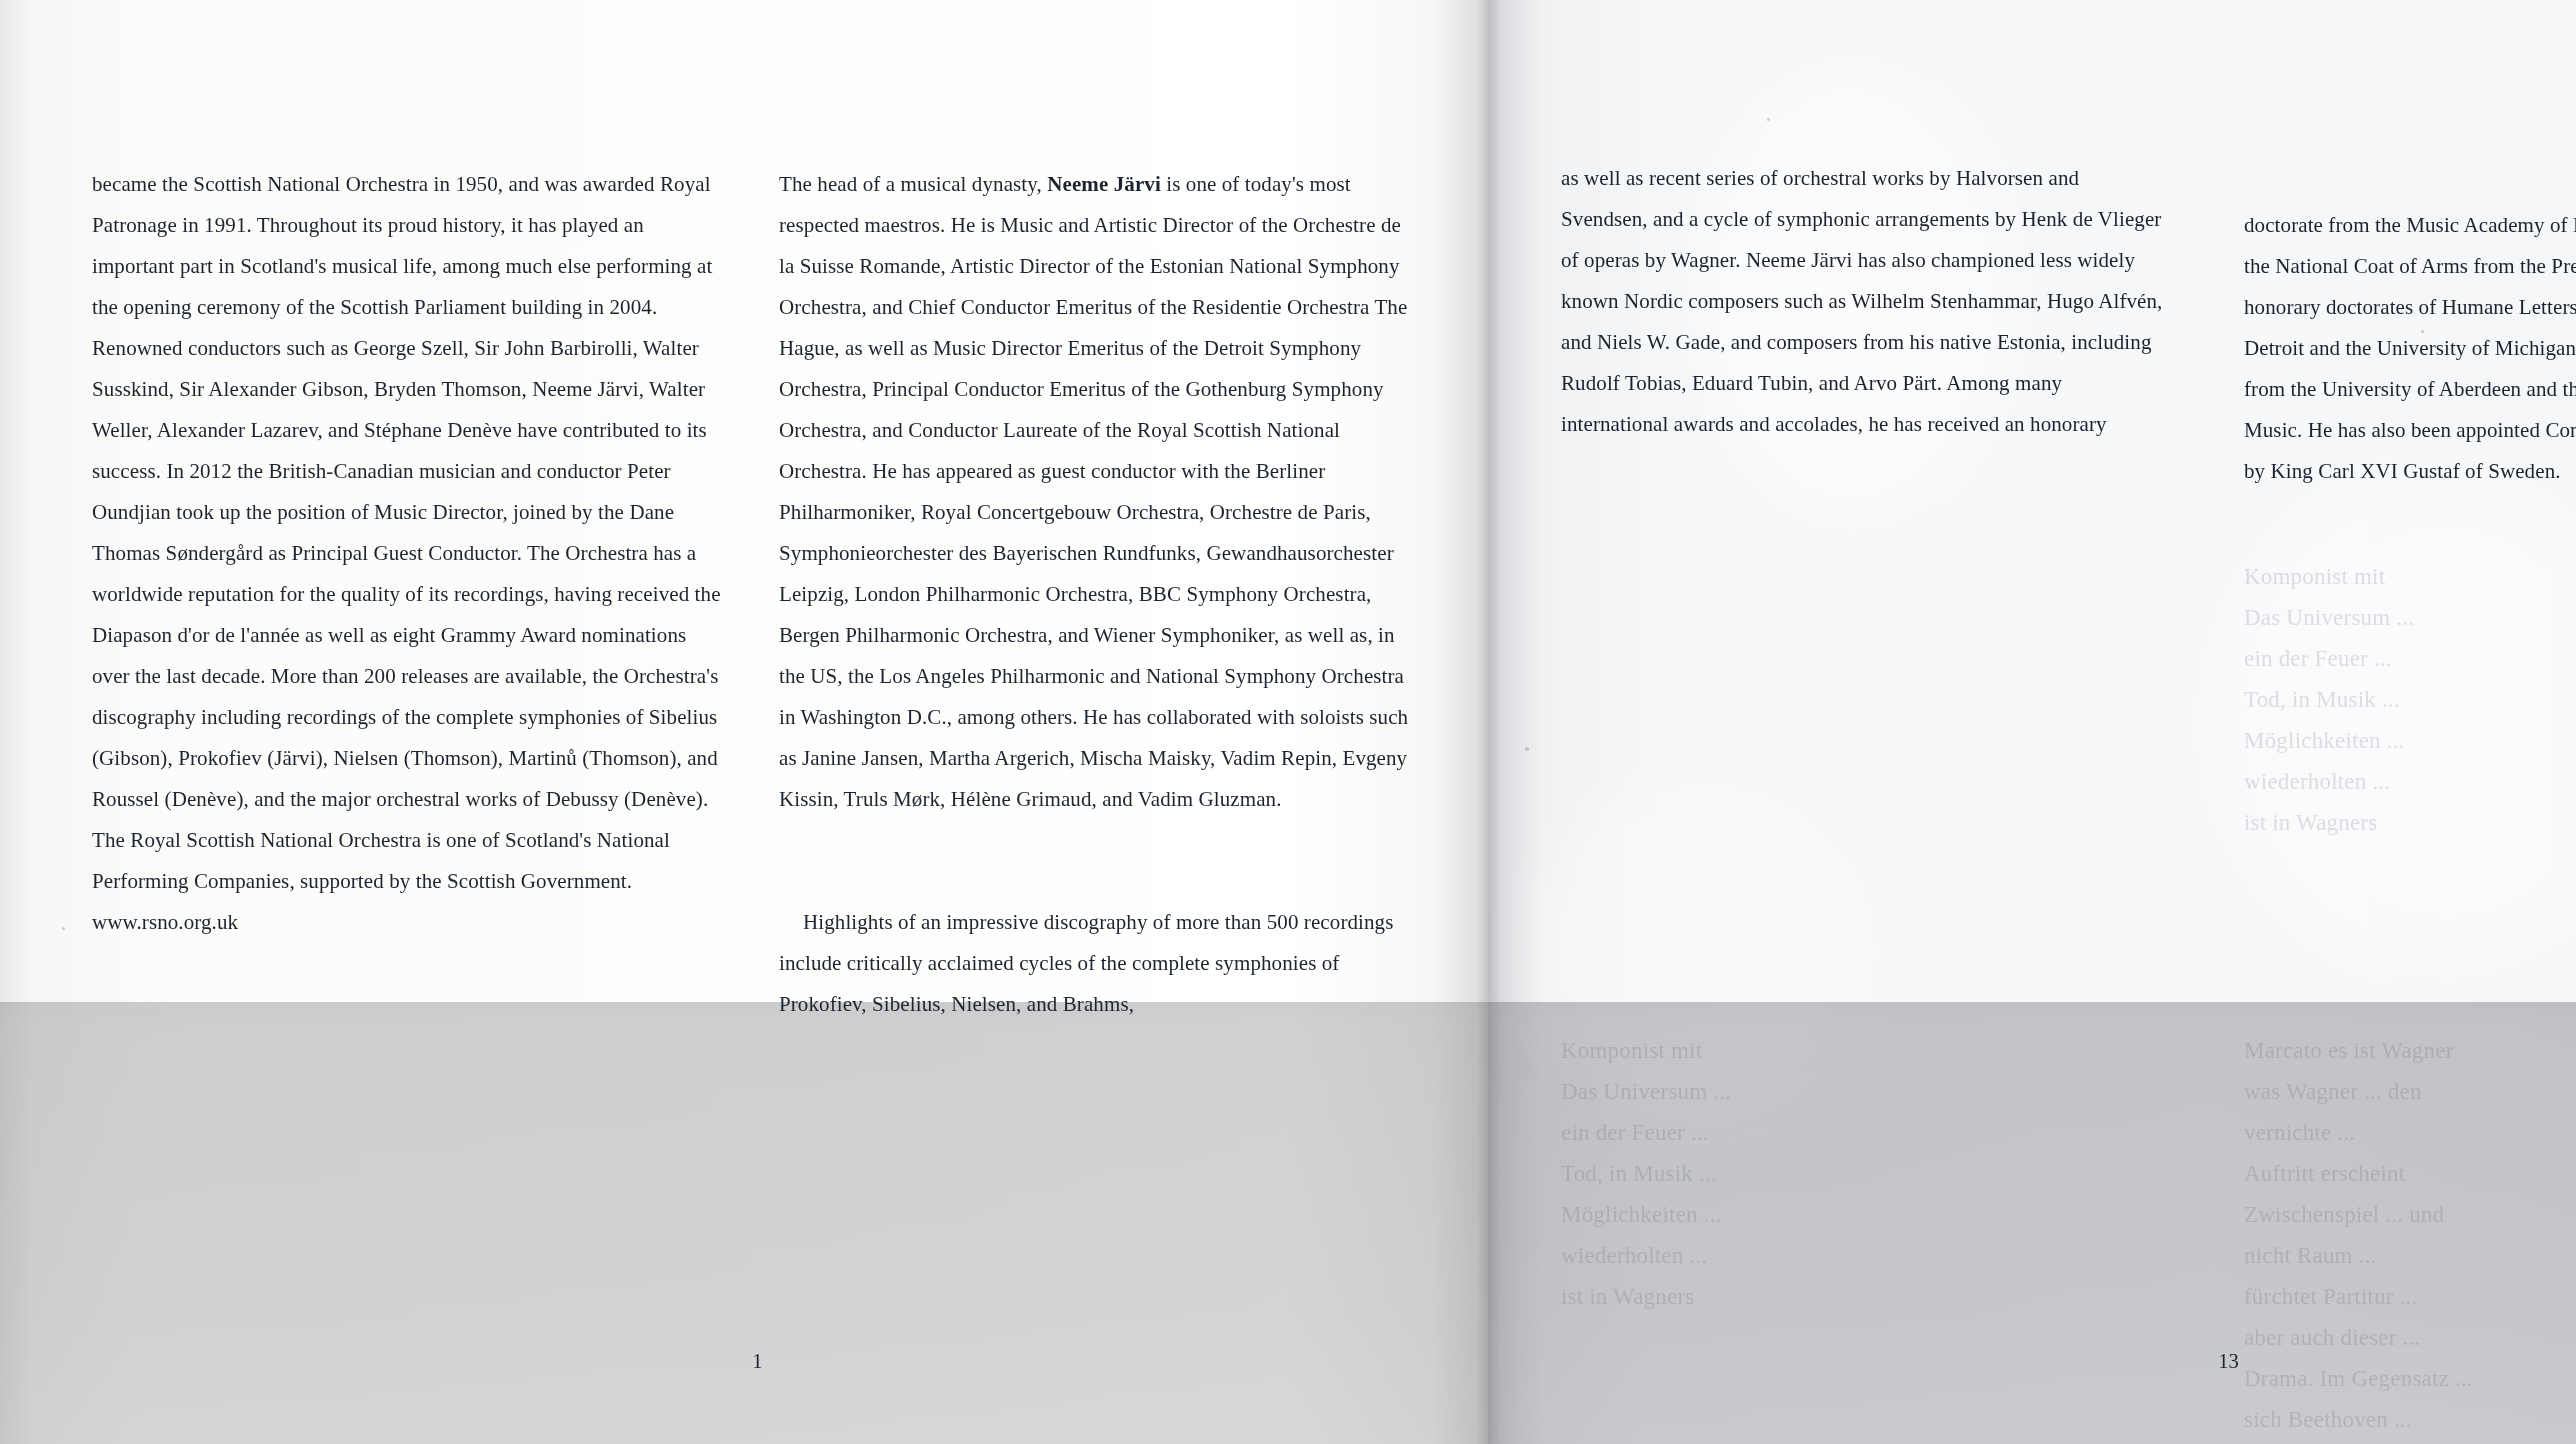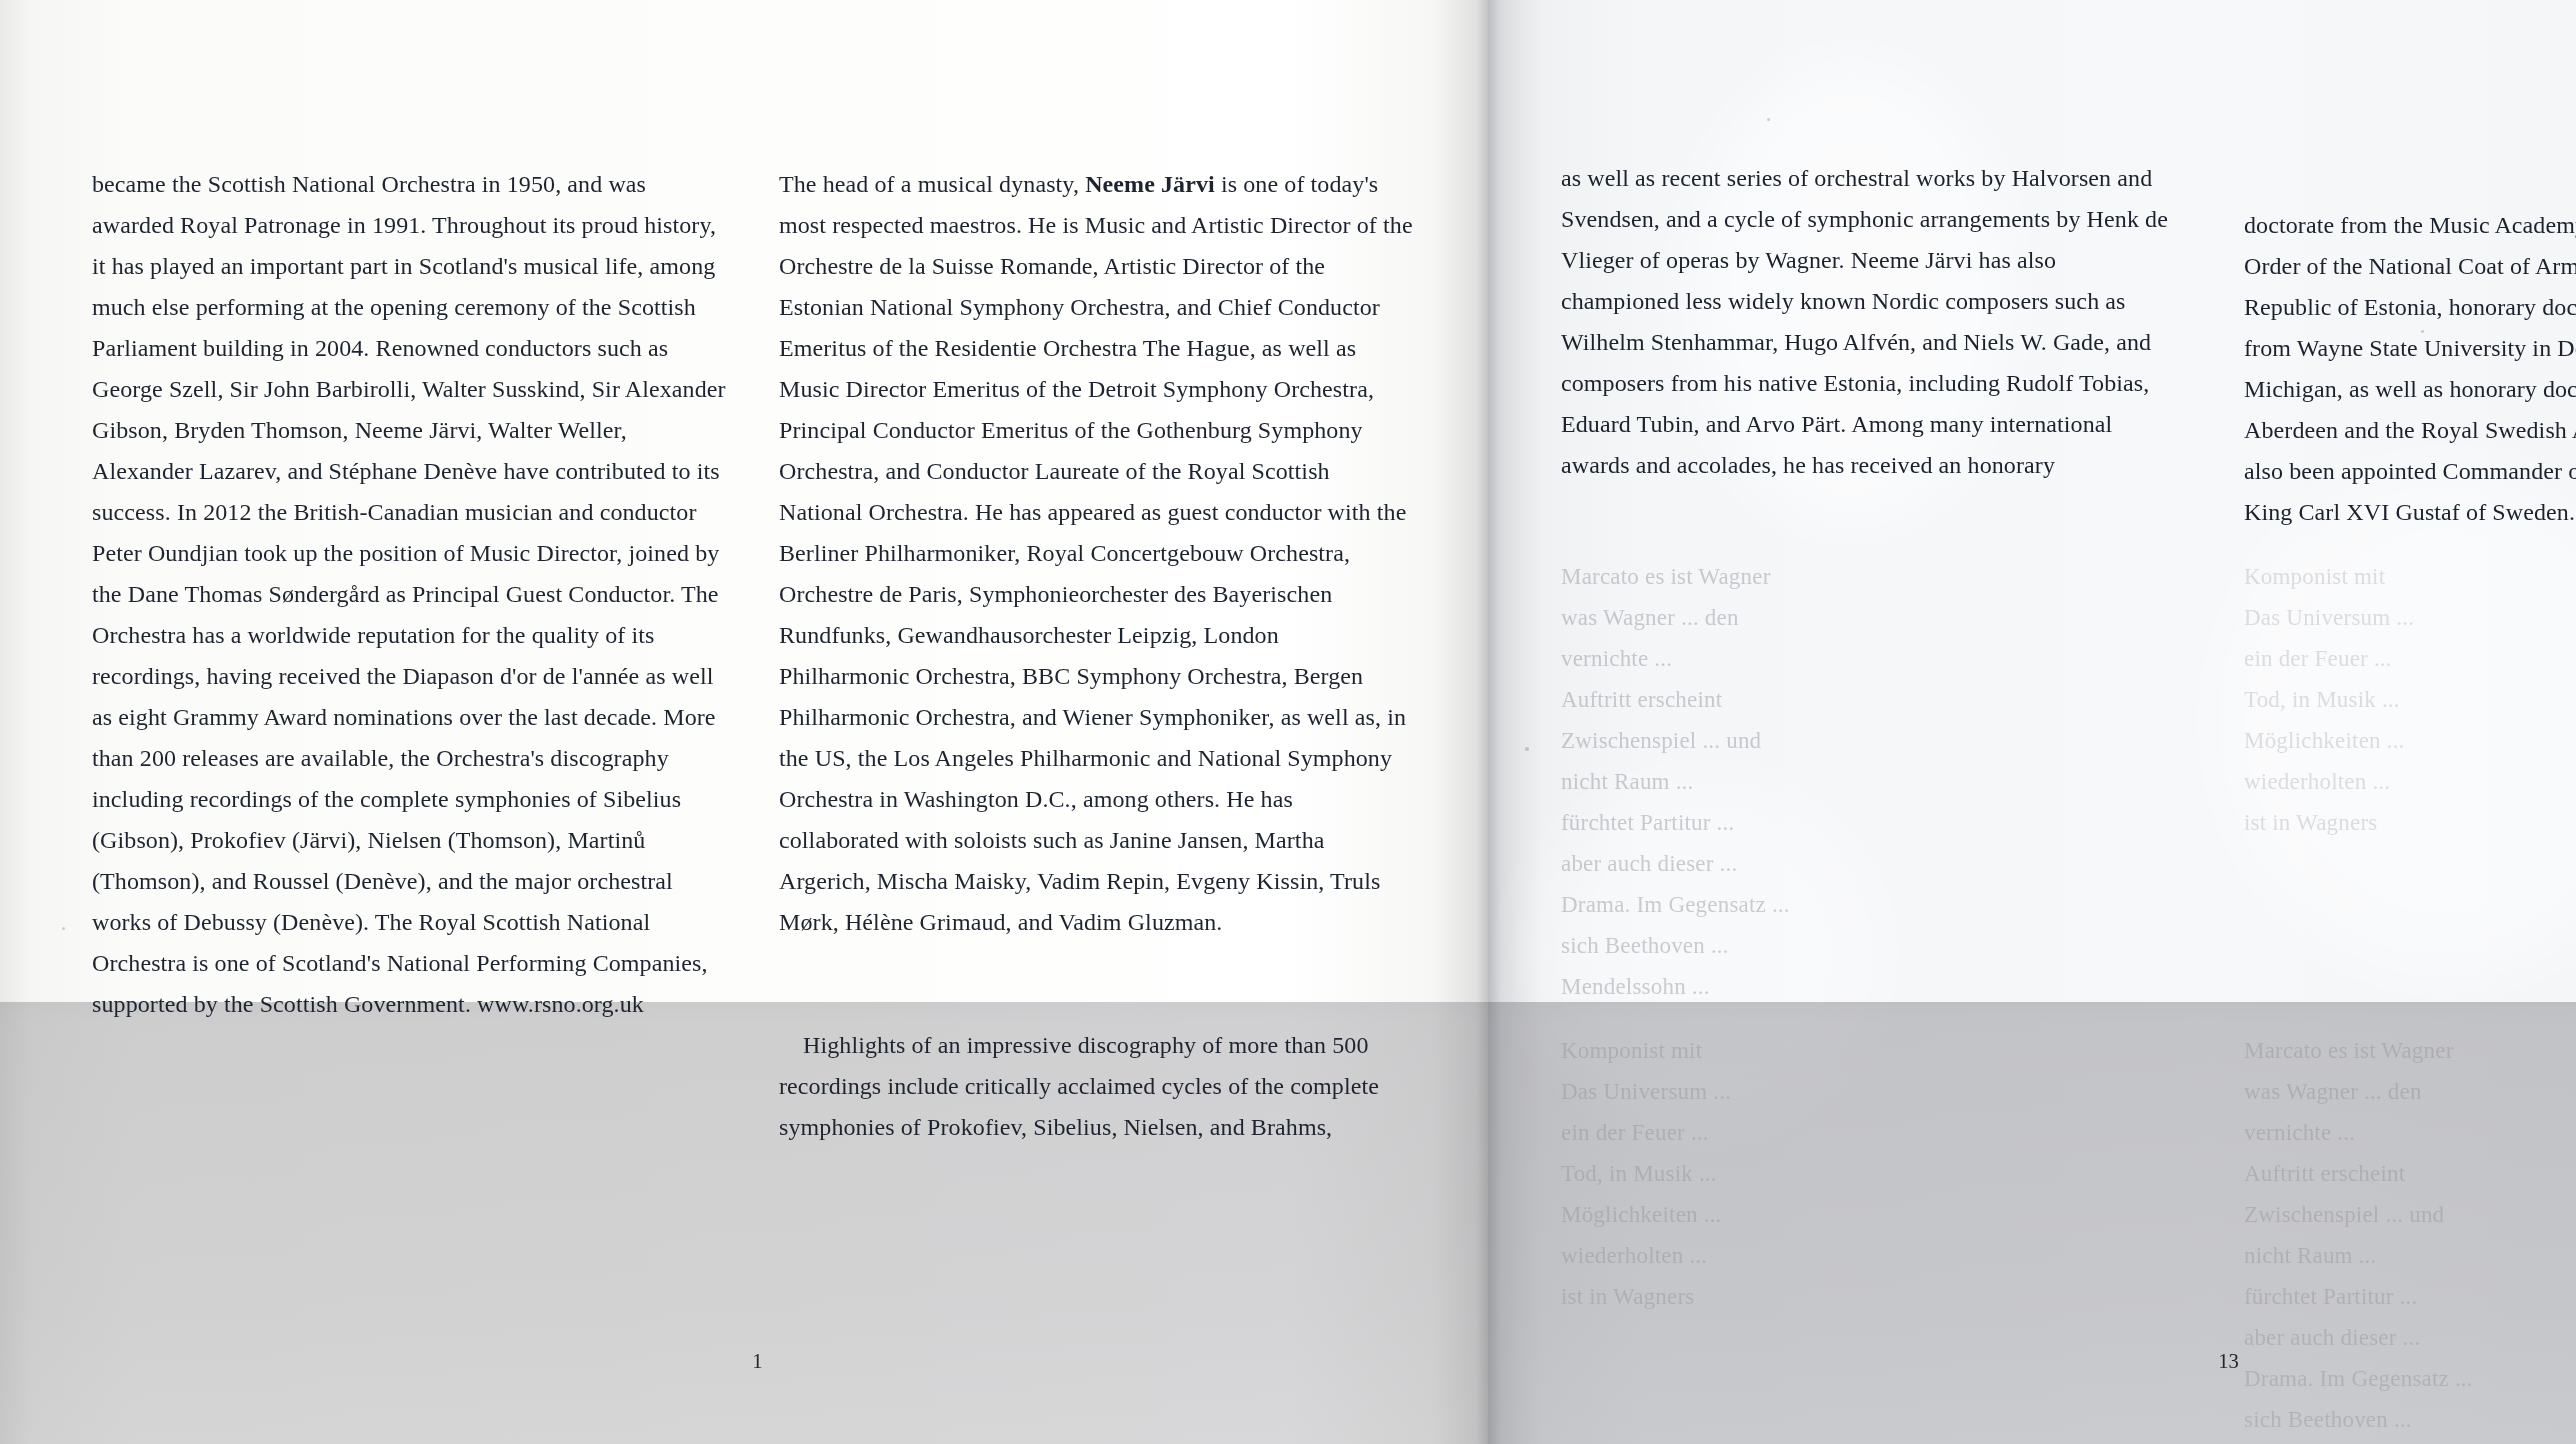--- a/index.html
+++ b/index.html
@@ -92,21 +92,21 @@
   .glow {
     position: absolute;
     pointer-events: none;
     border-radius: 50%;
     filter: blur(31px);
   }
   
   .col {
     position: absolute;
     font-family: "Liberation Serif", serif;
-    font-size: 24px;
+    font-size: 21px;
     line-height: 41px;
     color: #1d2430;
     text-align: left;
     white-space: pre-wrap;
     letter-spacing: 0.1px;
   }
   .col p { margin: 0; }
   .col p + p { text-indent: 24px; }
   .col b { font-weight: bold; }
 
@@ -142,31 +142,20 @@
 
 <div class="spread">
 
   <div class="page page-left"></div>
   <div class="page page-right"></div>
 
   <div class="glow" style="left:1690px; top:62px; width:319px; height:464px; background:rgba(255,255,255,0.55);"></div>
   <div class="glow" style="left:2215px; top:464px; width:464px; height:515px; background:rgba(255,255,255,0.45);"></div>
   <div class="glow" style="left:1525px; top:773px; width:361px; height:361px; background:rgba(255,255,255,0.35);"></div>
 
-  <div class="bleed" style="left:1561px; top:556px; width:598px;">Marcato es ist Wagner
-was Wagner ... den
-vernichte ...
-Auftritt erscheint
-Zwischenspiel ... und
-nicht Raum ...
-fürchtet Partitur ...
-aber auch dieser ...
-Drama. Im Gegensatz ...
-sich Beethoven ...
-Mendelssohn ...</div>
   <div class="bleed bleed-faint" style="left:2244px; top:556px; width:618px;">Komponist mit
 Das Universum ...
 ein der Feuer ...
 Tod, in Musik ...
 Möglichkeiten ...
 wiederholten ...
 ist in Wagners</div>
   <div class="bleed bleed-faint" style="left:1561px; top:1030px; width:598px;">Komponist mit
 Das Universum ...
 ein der Feuer ...

